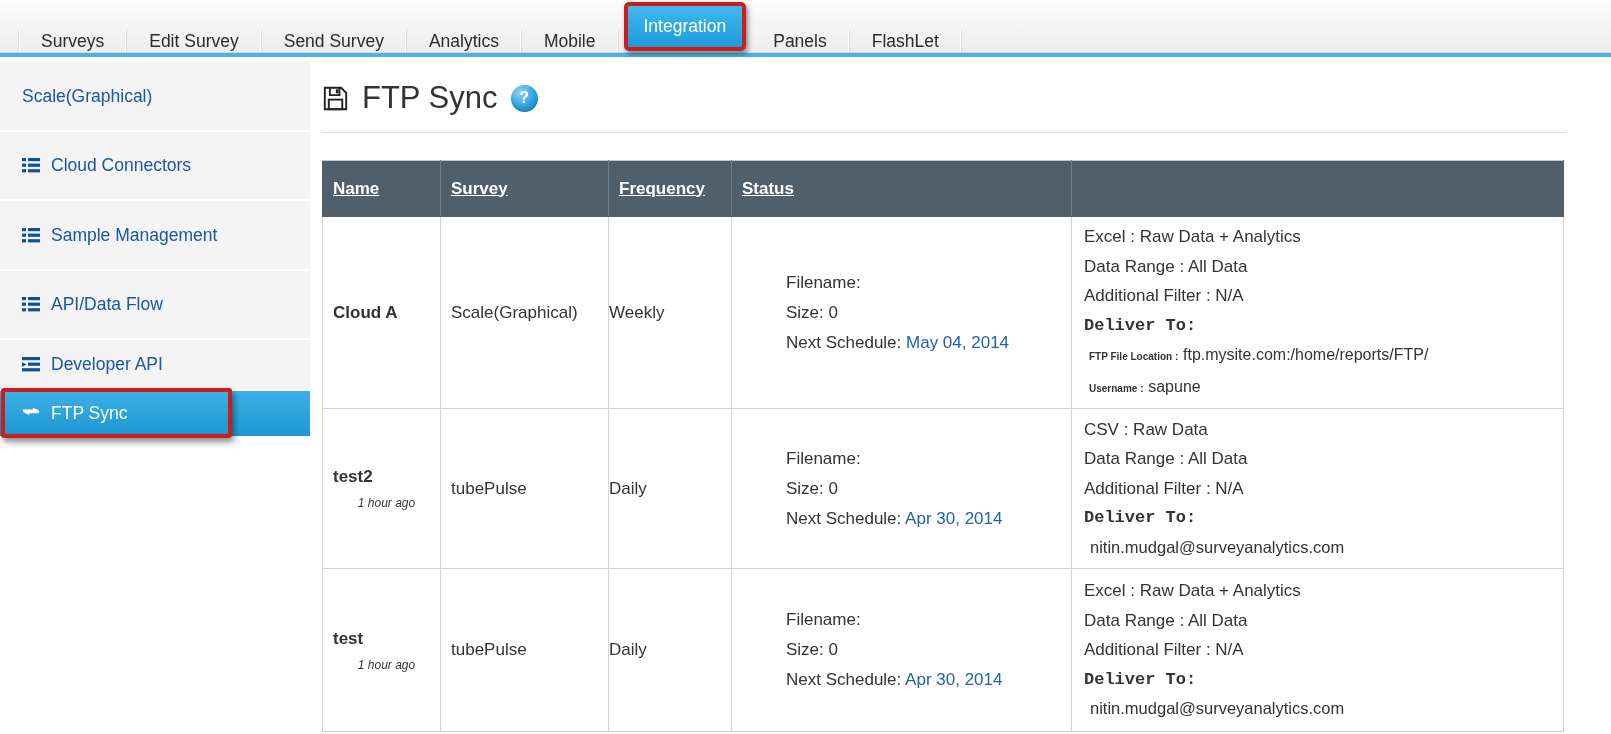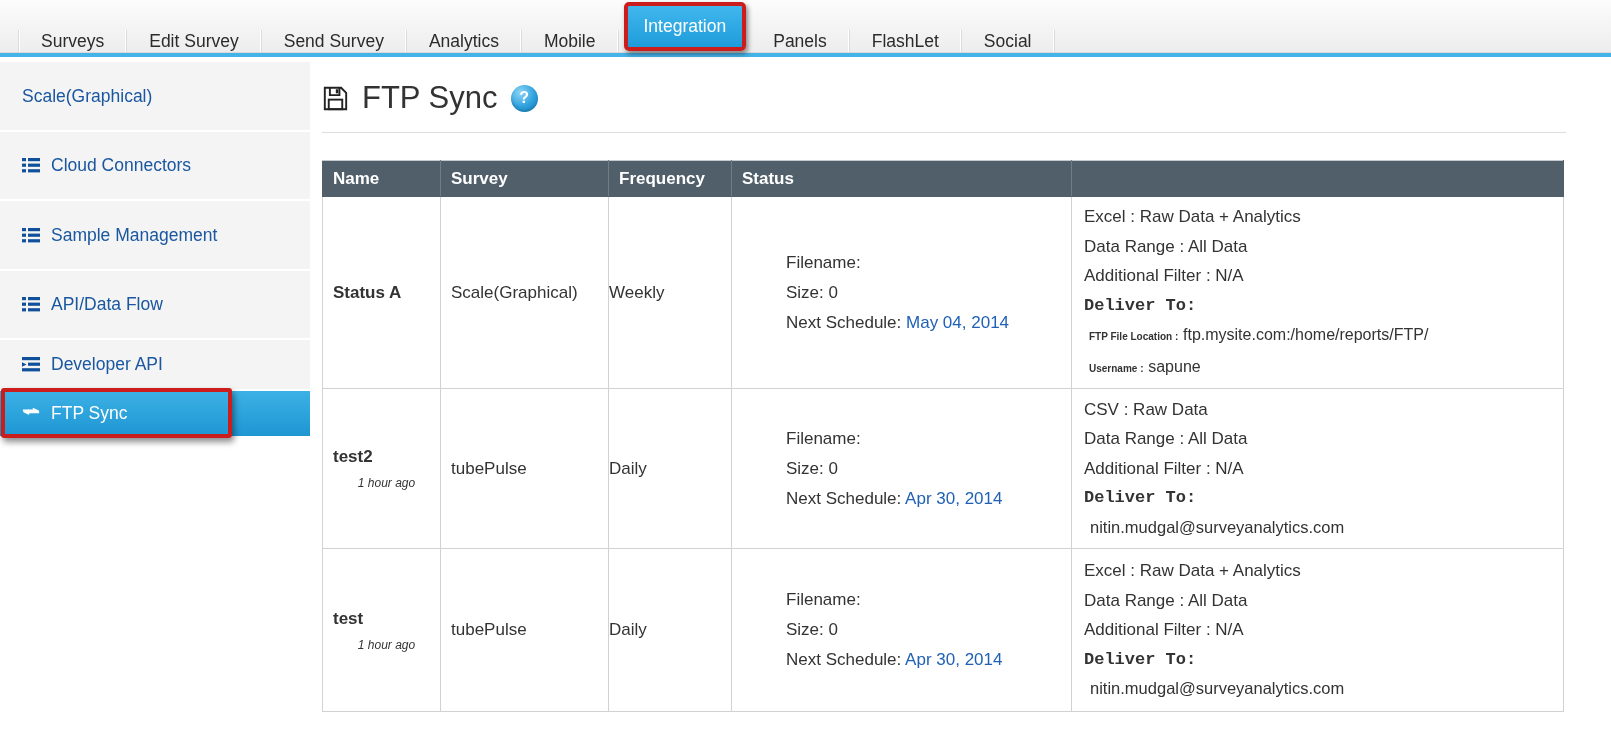--- a/index.html
+++ b/index.html
@@ -47,23 +47,23 @@
                 background:radial-gradient(circle at 35% 28%, #8ed5f4, #2da0dd 55%, #157fbd);
                 color:#fff; font-size:16px; font-weight:bold;
                 display:flex; align-items:center; justify-content:center;
                 box-shadow:inset 0 -2px 3px rgba(0,0,0,0.15); cursor:pointer; }
   .title-hr { border:none; border-top:1px solid #ddd; margin-top:13px; }
 
   
   table.ftp { width:1242px; margin-top:27px; border-collapse:collapse;
               font-size:17px; color:#333; }
   table.ftp th { background:#515f6b; color:#fff; font-weight:bold;
-                 text-align:left; height:36px; padding-left:10px;
+                 text-align:left; height:56px; padding-left:10px;
                  border:1px solid #515f6b; border-right:1px solid #707c86;
-                 border-top:1px solid #c5cacf; }
+                 border-top:1px solid #c5cacf;text-decoration:underline; }
   table.ftp th:last-child { border-right:1px solid #515f6b; }
   table.ftp td { border:1px solid #d2d2d2; vertical-align:middle; }
   tr.r1 { height:192px; } tr.r2 { height:160px; } tr.r3 { height:163px; }
 
   td.c-name { width:118px; padding-left:10px; font-weight:bold; }
   td.c-name .age { font-weight:normal; font-style:italic; font-size:12px; margin-top:9px;text-align:center; }
   td.c-survey { width:168px; padding-left:10px; }
   td.c-freq { width:123px; }
   td.c-status { width:340px; padding-left:54px; line-height:30px; }
   td.c-detail { padding-left:12px; line-height:29.5px; }
@@ -82,21 +82,20 @@
 
 <div class="navbar">
   <div class="nav-tab">Surveys</div>
   <div class="nav-tab">Edit Survey</div>
   <div class="nav-tab">Send Survey</div>
   <div class="nav-tab">Analytics</div>
   <div class="nav-tab">Mobile</div>
   <div class="nav-tab active">Integration</div>
   <div class="nav-tab">Panels</div>
   <div class="nav-tab">FlashLet</div>
-  <div class="nav-tab">Social</div>
 </div>
 <div class="nav-accent"></div>
 
 <div class="sidebar">
   <div class="side-item h70">
     <span>Scale(Graphical)</span>
   </div>
   <div class="side-item h69">
     <span class="sicon">
       <svg width="18" height="15" viewBox="0 0 18 15">
@@ -192,21 +191,21 @@
         <th>Survey</th>
         <th>Frequency</th>
         <th>Status</th>
         <th></th>
       </tr>
     </thead>
     <tbody>
 
       <tr class="r1">
         <td class="c-name">
-          <div>Status A</div>
+          <div>Cloud A</div>
         </td>
         <td class="c-survey">Scale(Graphical)</td>
         <td class="c-freq">Weekly</td>
         <td class="c-status">
           <div>Filename:</div>
           <div>Size: 0</div>
           <div>
             <span>Next Schedule:</span>
             <span class="link-date">May 04, 2014</span>
           </div>

